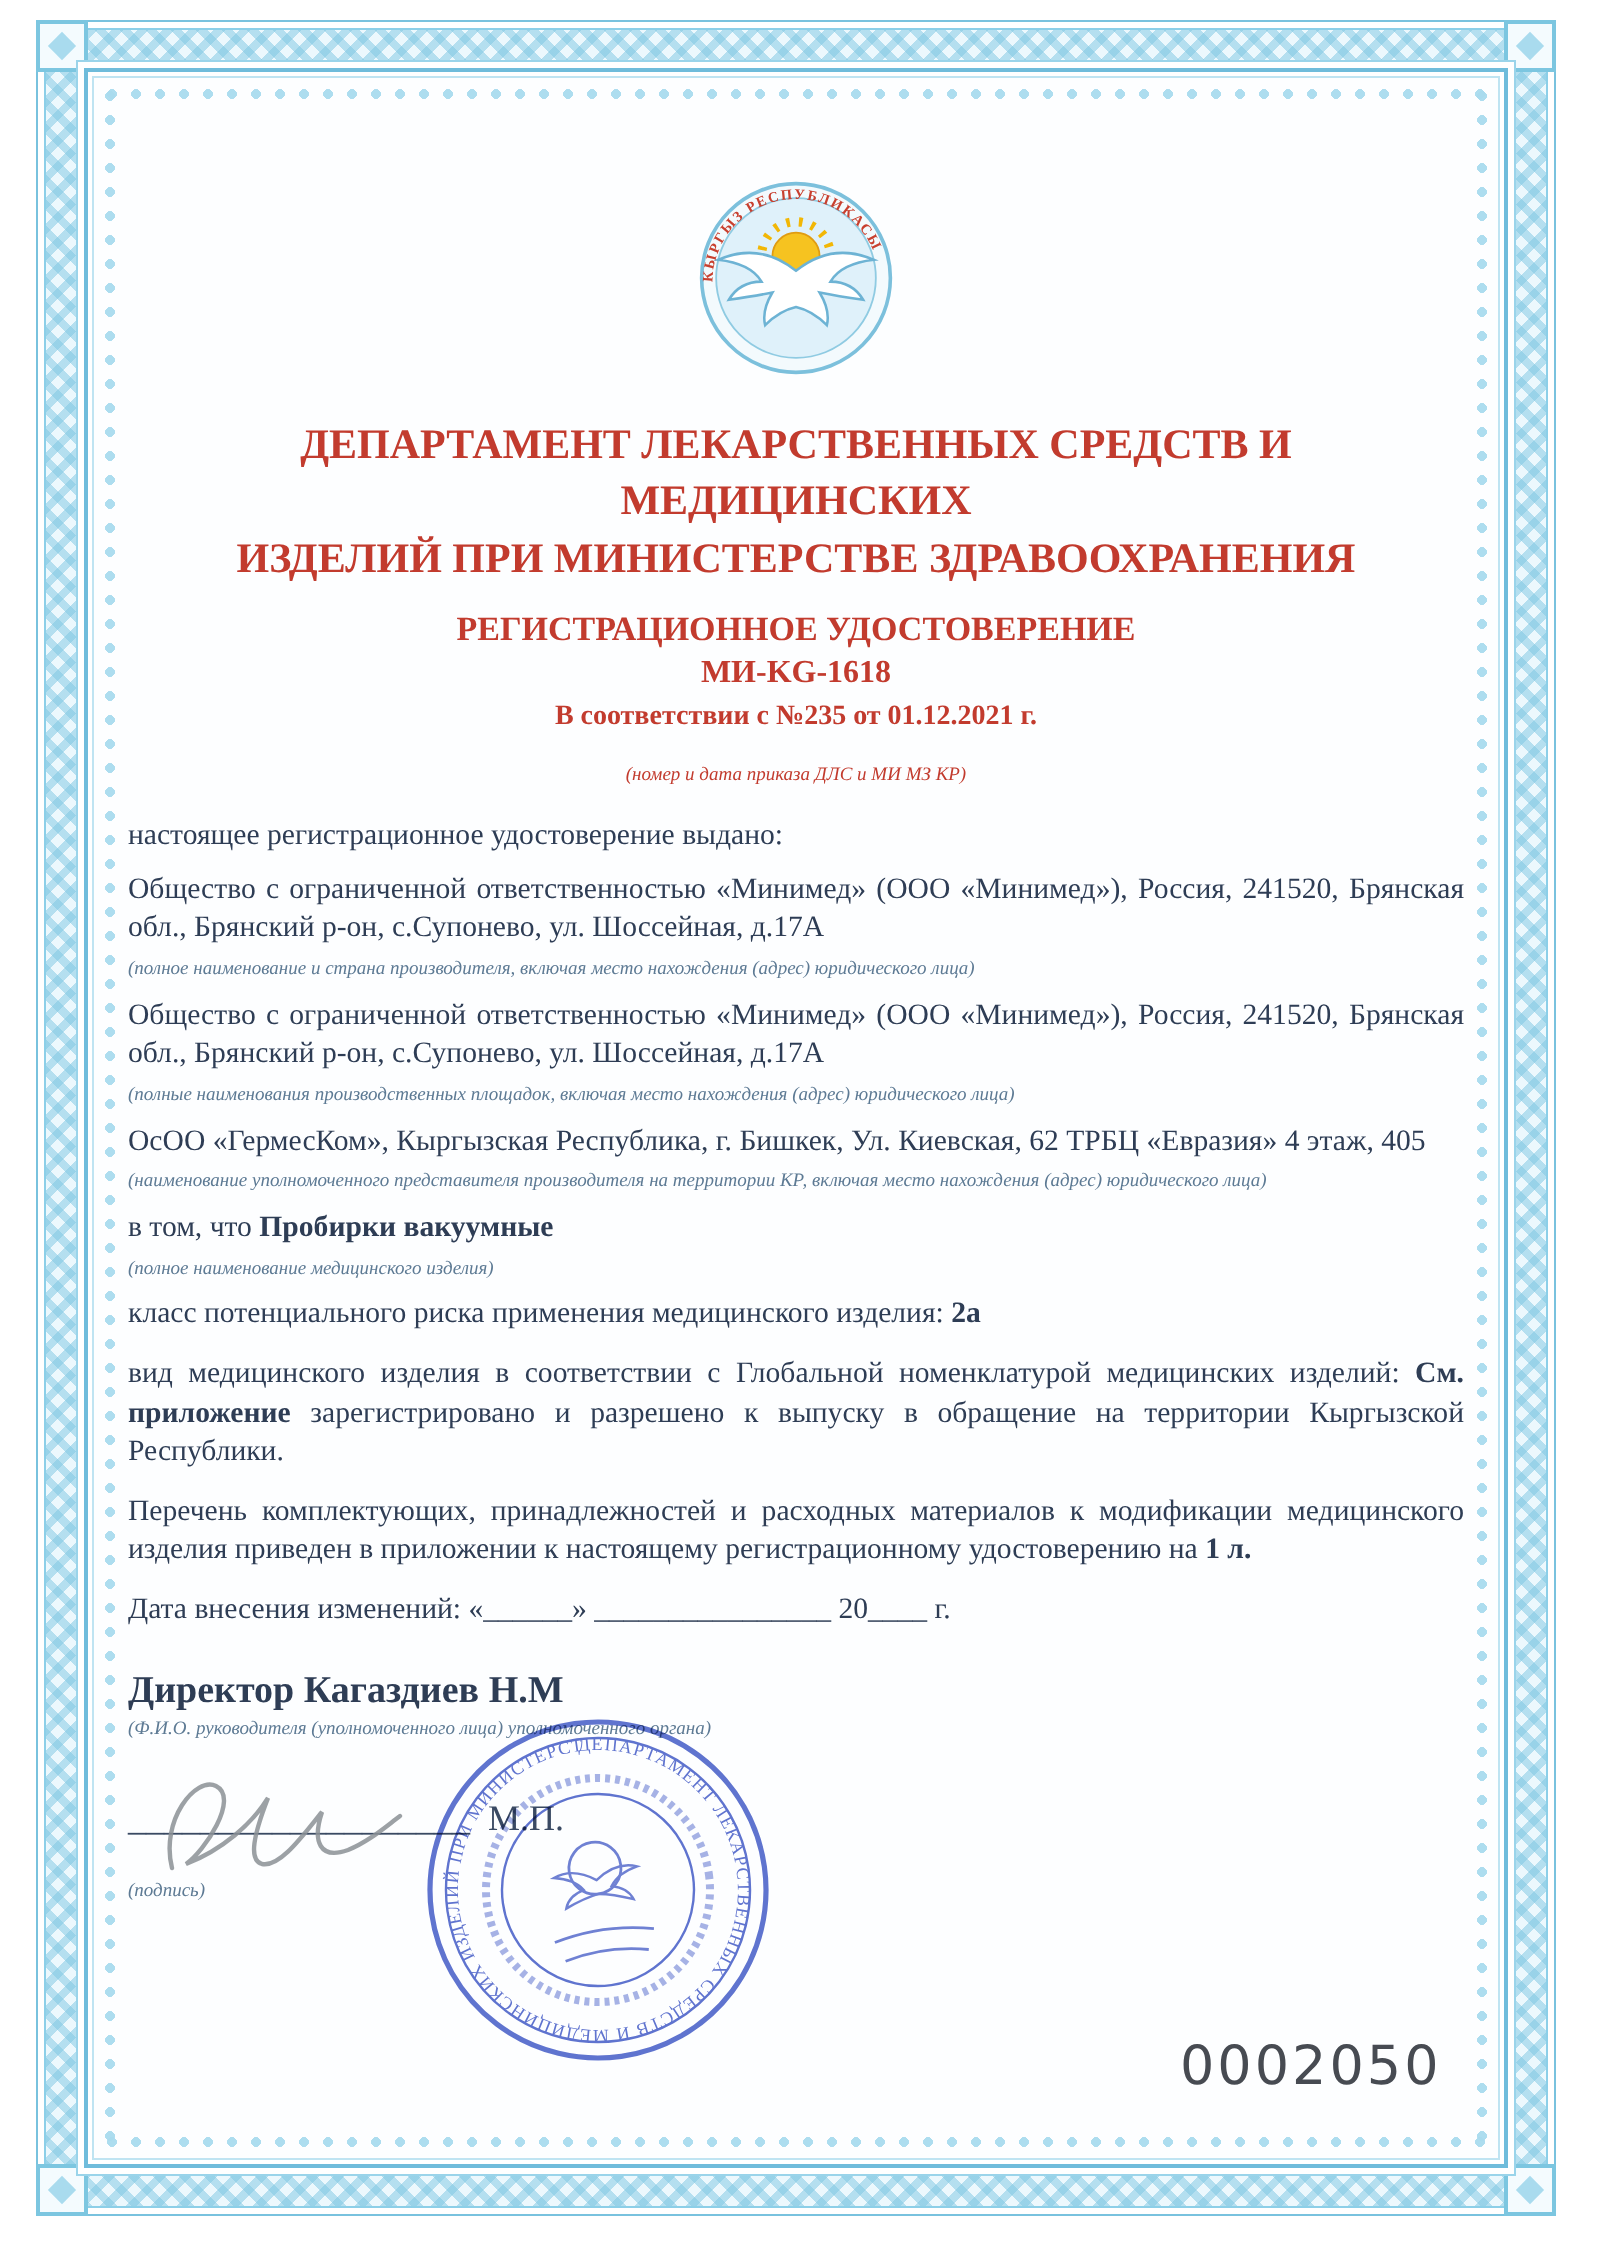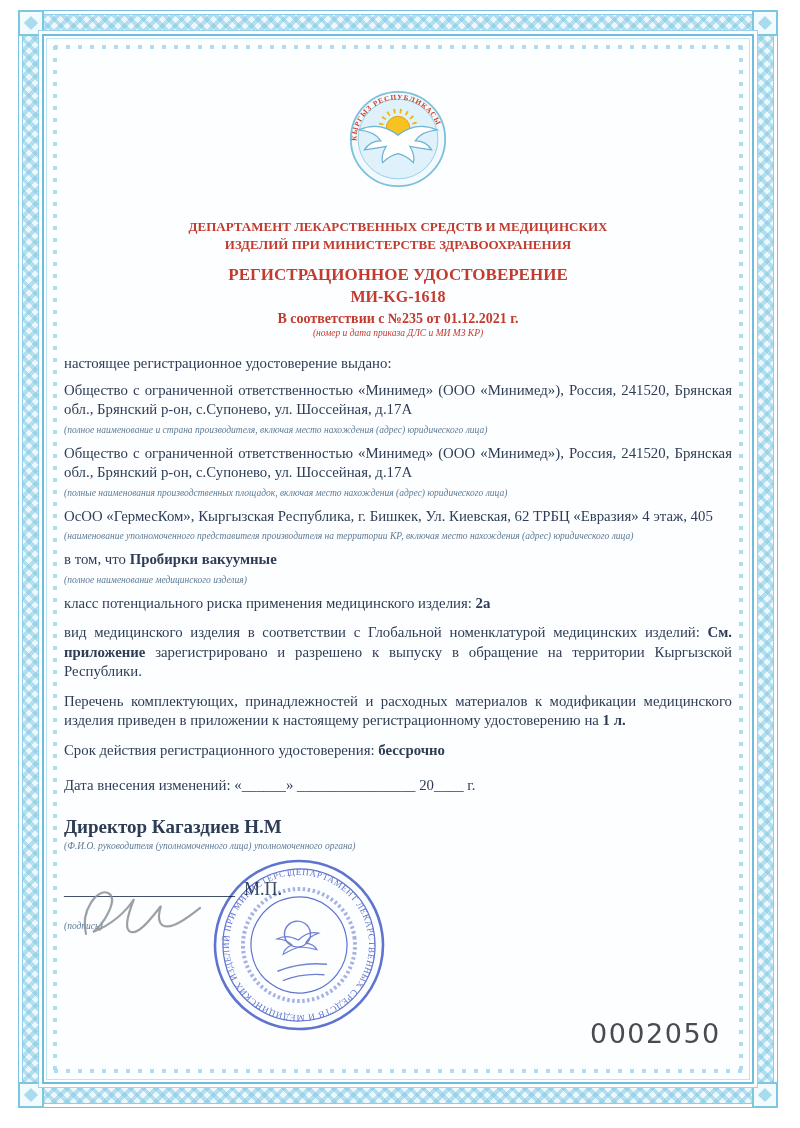--- a/index.html
+++ b/index.html
@@ -26,25 +26,25 @@
   .lace{position:absolute;background-image:radial-gradient(circle 3.2px at 50% 50%, #a9dbee 74%, rgba(255,255,255,0) 76%);opacity:.95;}
   .lace.v{width:12px;top:6px;bottom:6px;background-size:12px 12px;}
   .lace.h{height:12px;left:6px;right:6px;background-size:12px 12px;}
   .lace.left{left:5px}.lace.right{right:5px}.lace.top{top:5px}.lace.bottom{bottom:5px}
 
   .content{position:absolute;left:46px;right:46px;top:46px;bottom:36px;color:#2e3d55;}
   .emblem-wrap{text-align:center;margin-top:34px;}
   .emblem{width:118px;height:98px;}
 
   .heading{color:#c23b2e;text-align:center;font-weight:bold;}
-  .dept{font-size:13px;line-height:1.35;margin-top:26px;}
+  .dept{font-size:21px;line-height:1.35;margin-top:15px;}
   .doc-title{font-size:17px;margin-top:12px;}
   .doc-num{font-size:16px;margin-top:3px;}
   .order{font-size:14px;margin-top:5px;}
-  .order-cap{font-size:9.5px;font-style:italic;font-weight:normal;margin-top:1px;}
+  .order-cap{font-size:9.5px;font-style:italic;font-weight:normal;margin-top:16px;}
 
   .bodytext{margin-top:16px;font-size:14.8px;line-height:1.32;}
   .para{text-align:justify;margin:0 0 5px 0;}
   .lead{margin-bottom:7px;}
   .bp{font-weight:normal;}
   .b{font-weight:bold;}
   .cap{font-size:9.5px;color:#5d7a94;font-style:italic;line-height:1.15;margin:0 0 8px 0;text-align:left;} .mb10{margin-bottom:10px;} .mb14{margin-bottom:14px;} .mb16{margin-bottom:16px;}
 
   .director{font-weight:bold;font-size:19px;margin:18px 0 0 0;}
   .dir-cap{font-size:9.5px;color:#5d7a94;font-style:italic;margin:1px 0 0 0;}
@@ -118,21 +118,20 @@
         <p class="para"><span>в том, что </span><span class="b">Пробирки вакуумные</span></p>
         <p class="cap">(полное наименование медицинского изделия)</p>
 
         <p class="para mb10"><span>класс потенциального риска применения медицинского изделия: </span><span class="b">2а</span></p>
 
         <p class="para mb10"><span>вид медицинского изделия в соответствии с Глобальной номенклатурой медицинских изделий: </span><span class="b">См. приложение</span><span> зарегистрировано и разрешено к выпуску в обращение на территории Кыргызской Республики.</span></p>
 
         <p class="para mb10"><span>Перечень комплектующих, принадлежностей и расходных материалов к модификации медицинского изделия приведен в приложении к настоящему регистрационному удостоверению на </span><span class="b">1 л.</span><span></span></p>
 
 
-        <p class="para mb16"><span>Срок действия регистрационного удостоверения: </span><span class="b">бессрочно</span></p>
 
 
         <p class="para mb16">Дата внесения изменений: «______» ________________ 20____ г.</p>
 
         <p class="director">Директор Кагаздиев Н.М</p>
         <p class="dir-cap">(Ф.И.О. руководителя (уполномоченного лица) уполномоченного органа)</p>
 
         <p class="sigrow"><span>___________________</span>&nbsp;&nbsp;<span>М.П.</span></p>
         <p class="sign-cap">(подпись)</p>
       </div>

